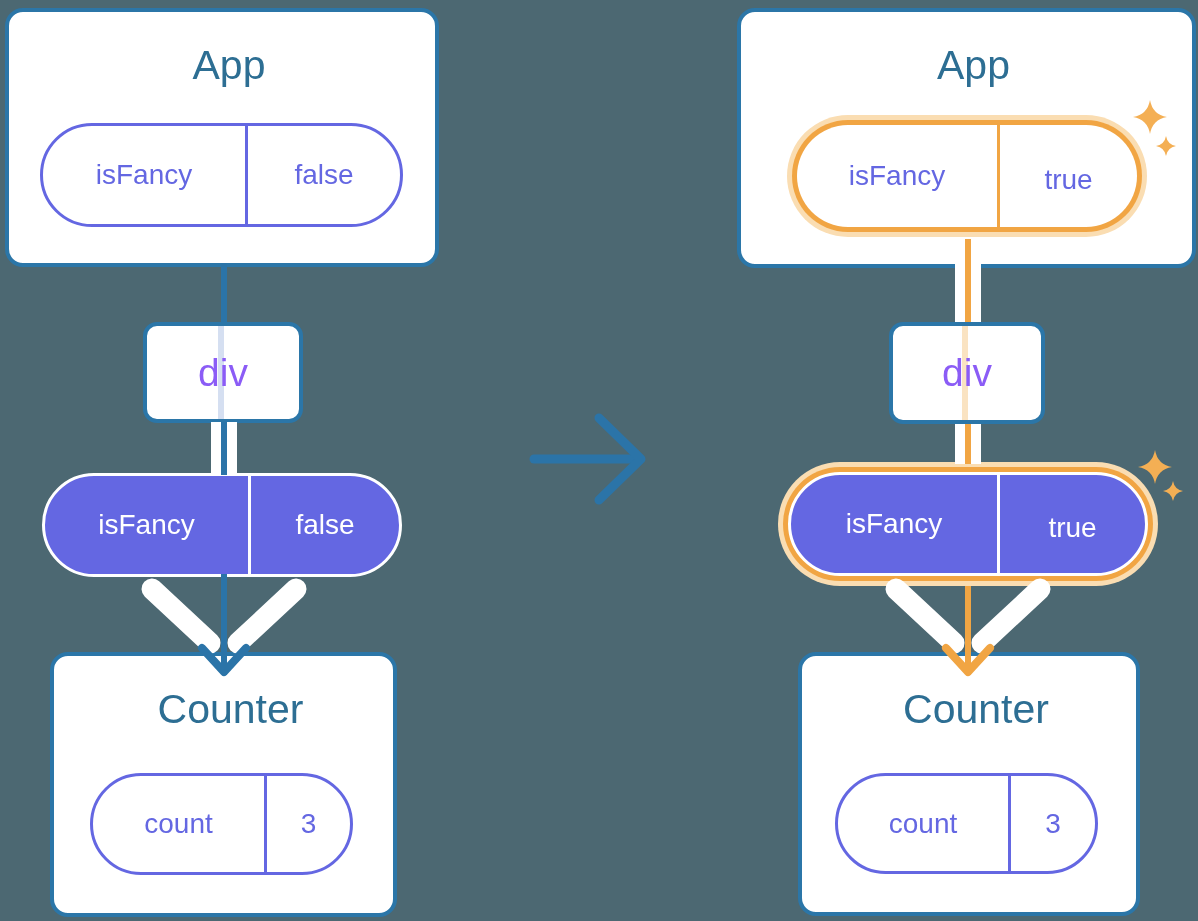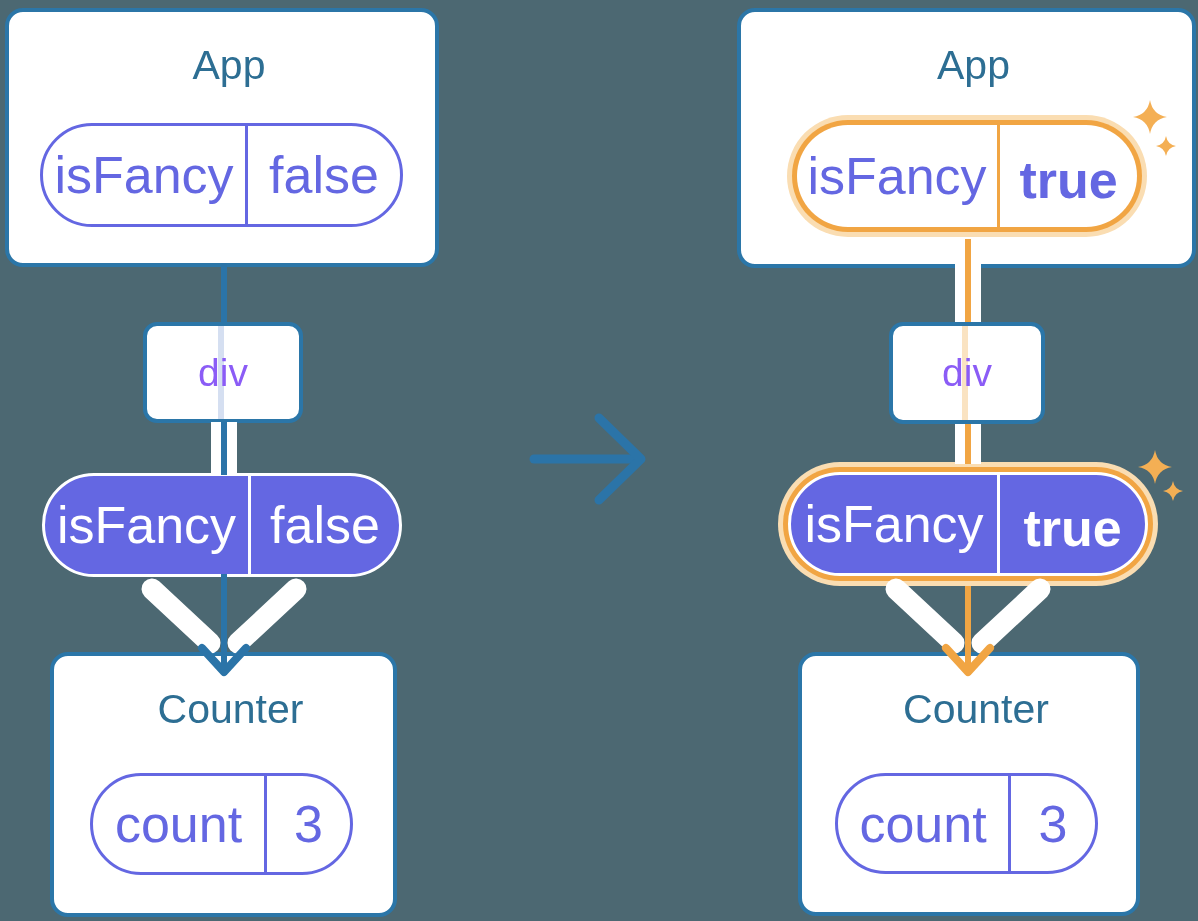--- a/index.html
+++ b/index.html
@@ -16,30 +16,30 @@
     position:absolute;left:14px;right:0;top:30px;text-align:center;
     color:#2D6E93;font-size:41px;font-weight:500;z-index:3;
   }
   
   .pill{
     box-sizing:border-box;display:flex;align-items:stretch;
     border-radius:60px;overflow:hidden;z-index:3;
   }
   .pill.abs{position:absolute;}
   .pill-cell{
-    display:flex;align-items:center;justify-content:center;font-size:52px;
+    display:flex;align-items:center;justify-content:center;font-size:28px;
   }
   .pill-divider{width:3px;align-self:stretch;}
   .outline-pill{background:#FFFFFF;border:3px solid #6467E2;color:#6467E2;}
   .outline-pill .pill-divider{background:#6467E2;}
   .solid-pill{background:#6467E2;border:3px solid #FFFFFF;color:#FFFFFF;}
   .solid-pill .pill-divider{background:#FFFFFF;}
   .white-pill{background:#FFFFFF;color:#6467E2;}
   .white-pill .pill-divider{background:#F1A543;}
-  .bold{font-weight:bold;margin-top:7px;}
+  .bold{font-weight:normal;margin-top:7px;}
   
   .ring-outer{
     position:absolute;box-sizing:border-box;background:#FADDB2;
     padding:5px;border-radius:62px;z-index:3;
   }
   .ring-inner{
     box-sizing:border-box;background:#F1A543;padding:5px;
     border-radius:57px;width:100%;height:100%;
   }
   .ring-inner .pill{width:100%;height:100%;border-radius:52px;}

